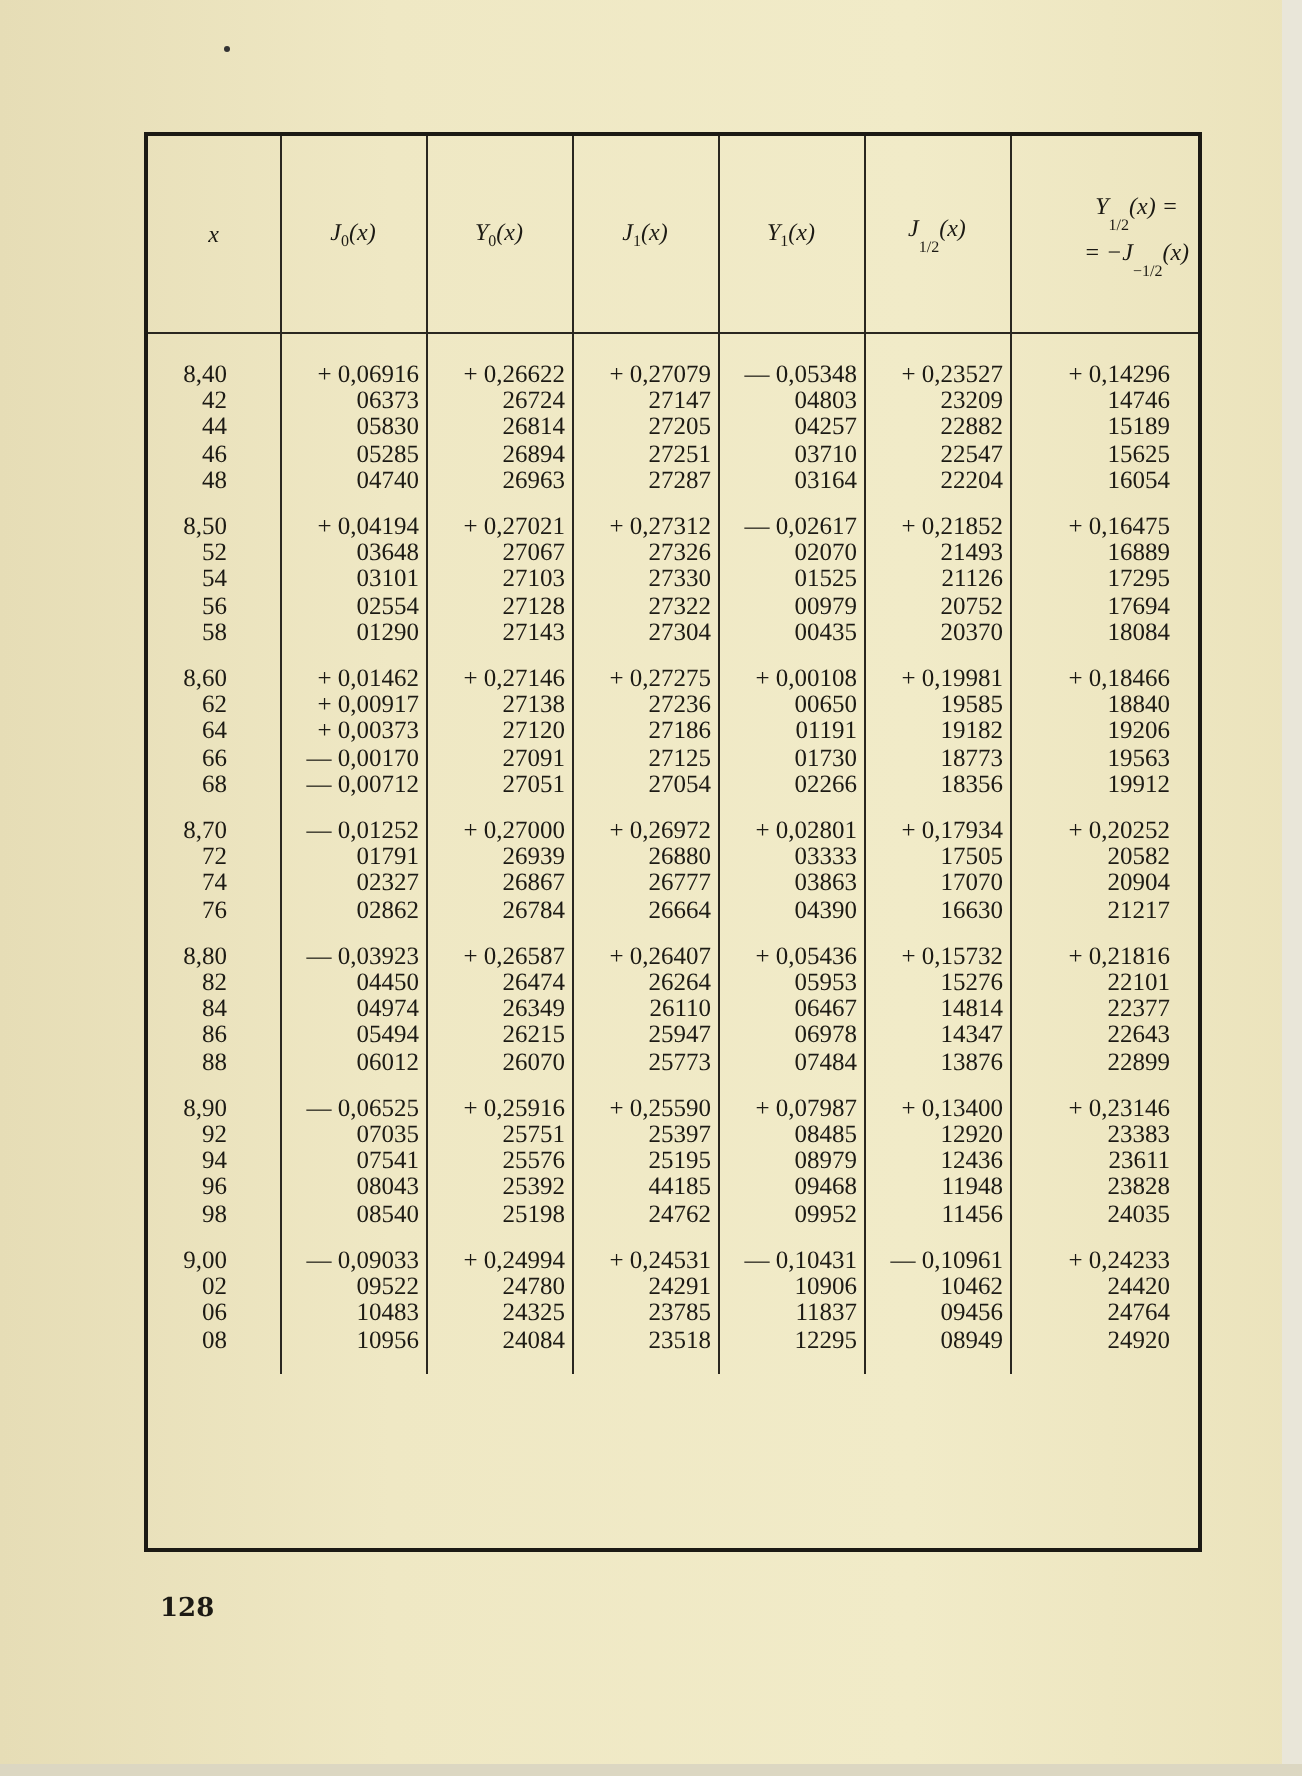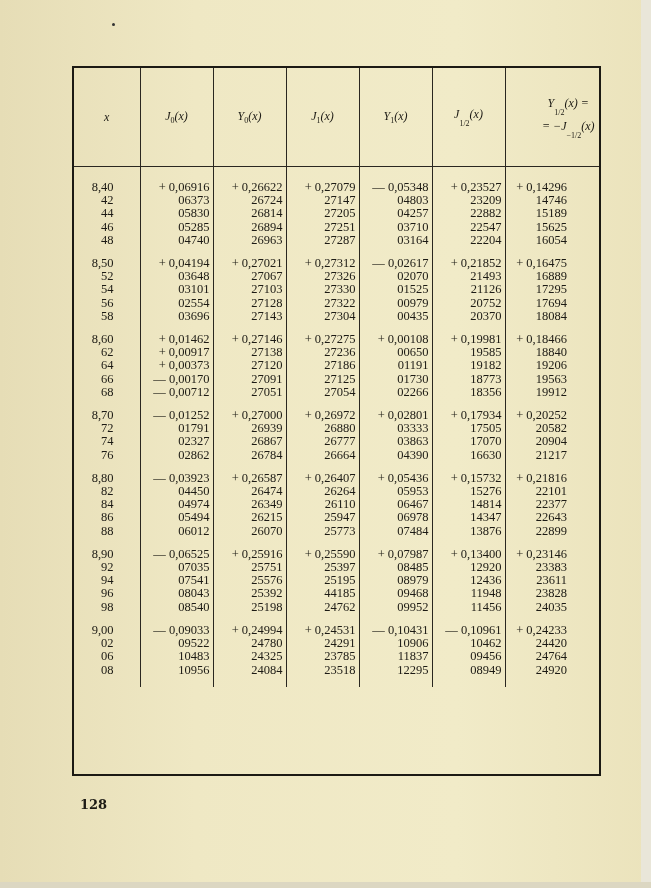--- a/index.html
+++ b/index.html
@@ -62,21 +62,21 @@
   th .last { line-height: 18px; font-size: 12px; }
   td {
     border-right: 1px solid #2a2720;
     padding: 0 3px 0 0;
     text-align: right;
     font-size: 12.5px;
     line-height: 13.2px;
     height: 13.2px;
     white-space: nowrap;
   }
-  td:last-child { border-right: none; padding-right: 32px; }
+  td:last-child { border-right: none; padding-right: 14px; }
   td.x { text-align: right; padding-right: 26px; }
   tr.gap td { height: 10px; line-height: 10px; }
   tr.topgap td { height: 14px; }
   .page-number {
     position: absolute; left: 80px; top: 797px;
     font-size: 13px; font-weight: bold;
     font-family: "DejaVu Serif", serif;
   }
 </style>
 </head>
@@ -207,21 +207,21 @@
             <td class="x">56</td>
             <td>02554</td>
             <td>27128</td>
             <td>27322</td>
             <td>00979</td>
             <td>20752</td>
             <td>17694</td>
           </tr>
           <tr>
             <td class="x">58</td>
-            <td>03696</td>
+            <td>01290</td>
             <td>27143</td>
             <td>27304</td>
             <td>00435</td>
             <td>20370</td>
             <td>18084</td>
           </tr>
           <tr class="gap">
             <td></td>
             <td></td>
             <td></td>

